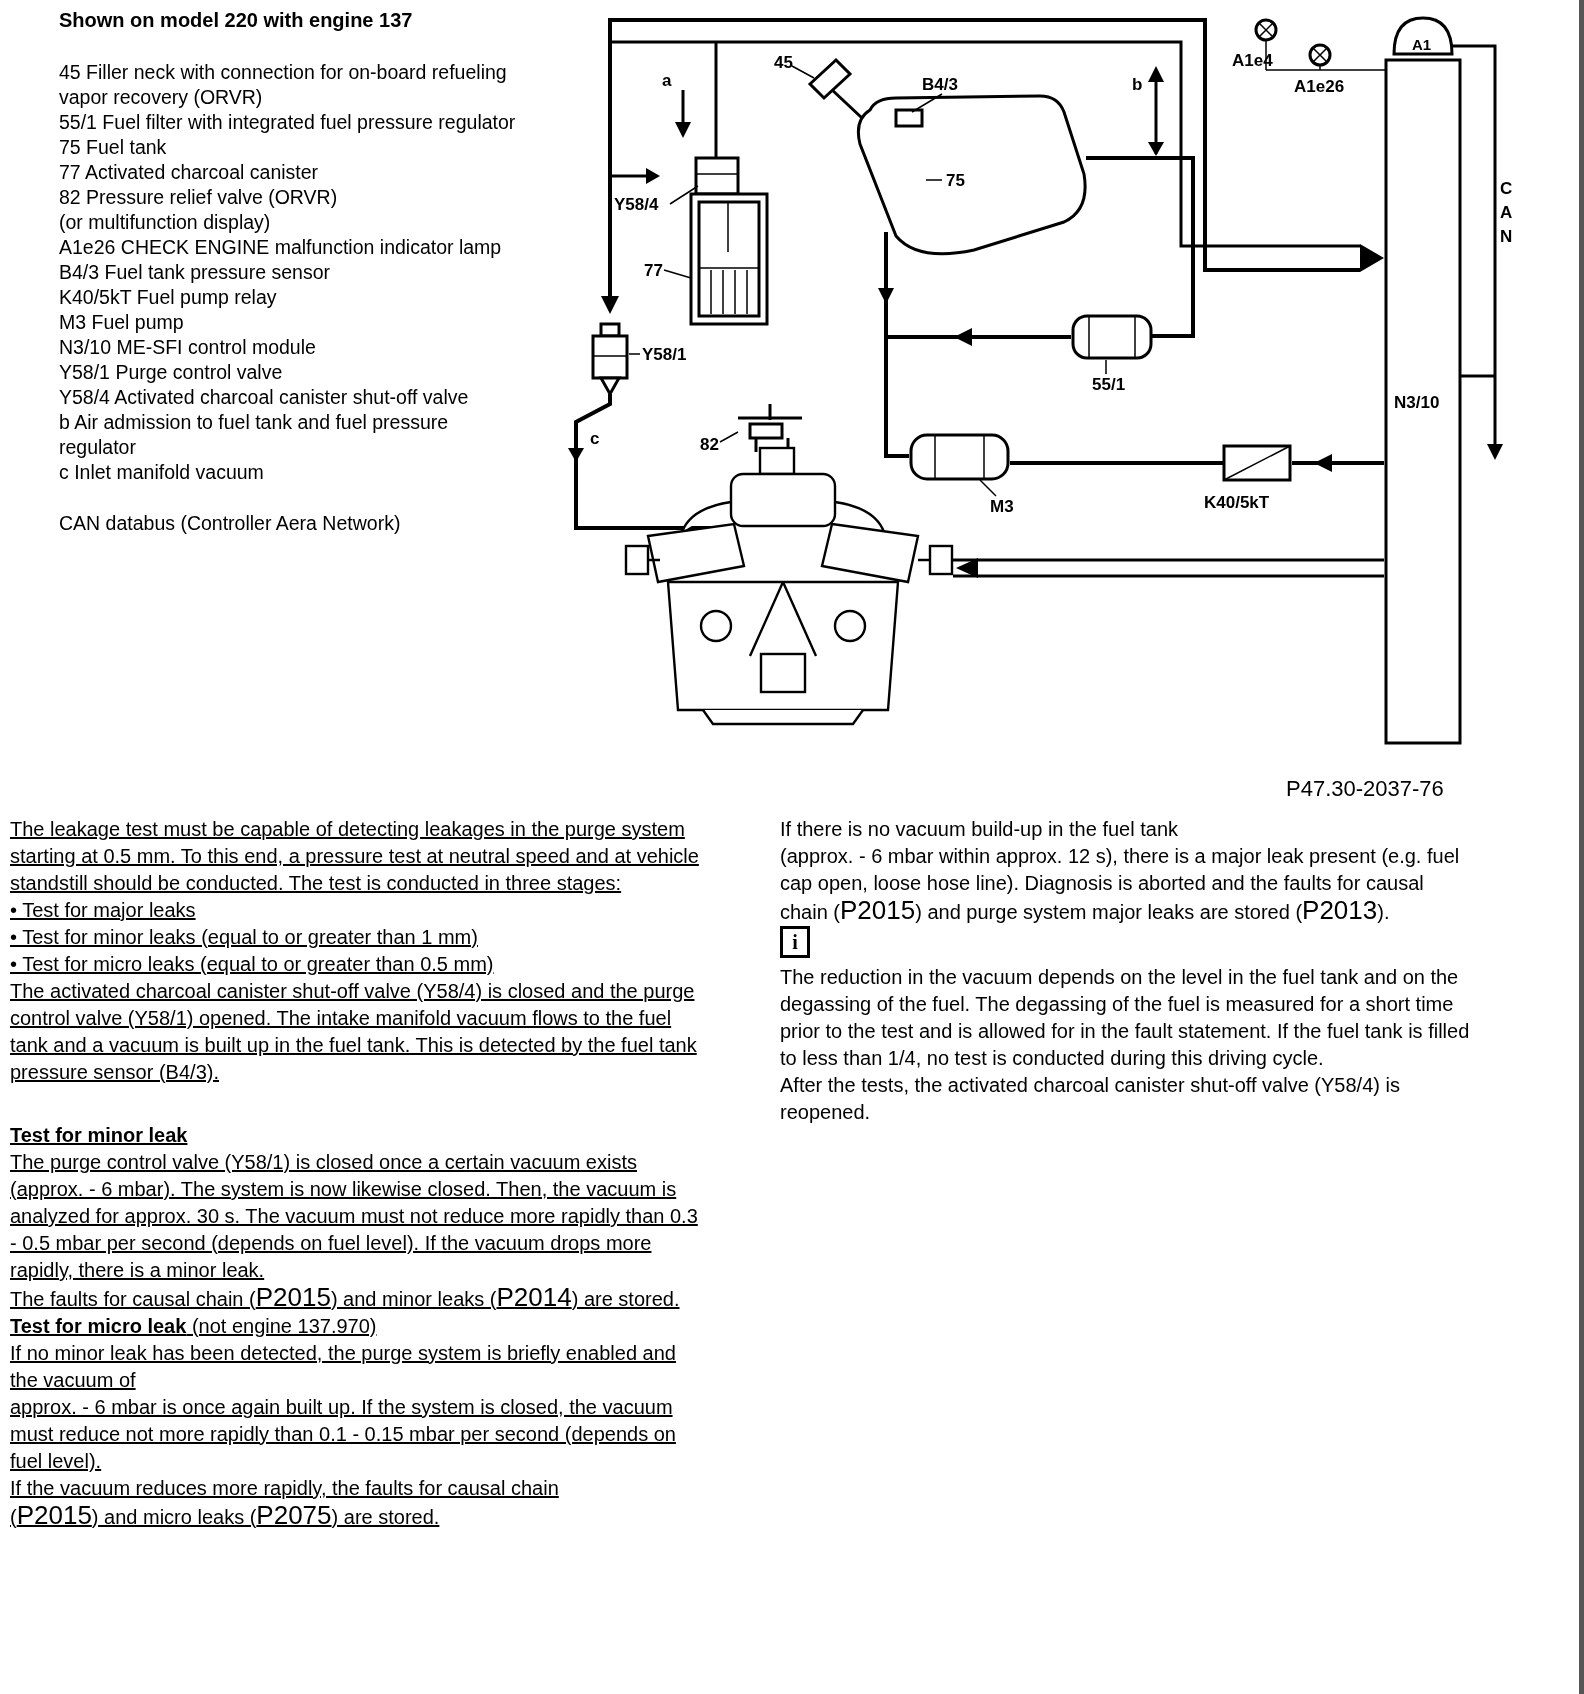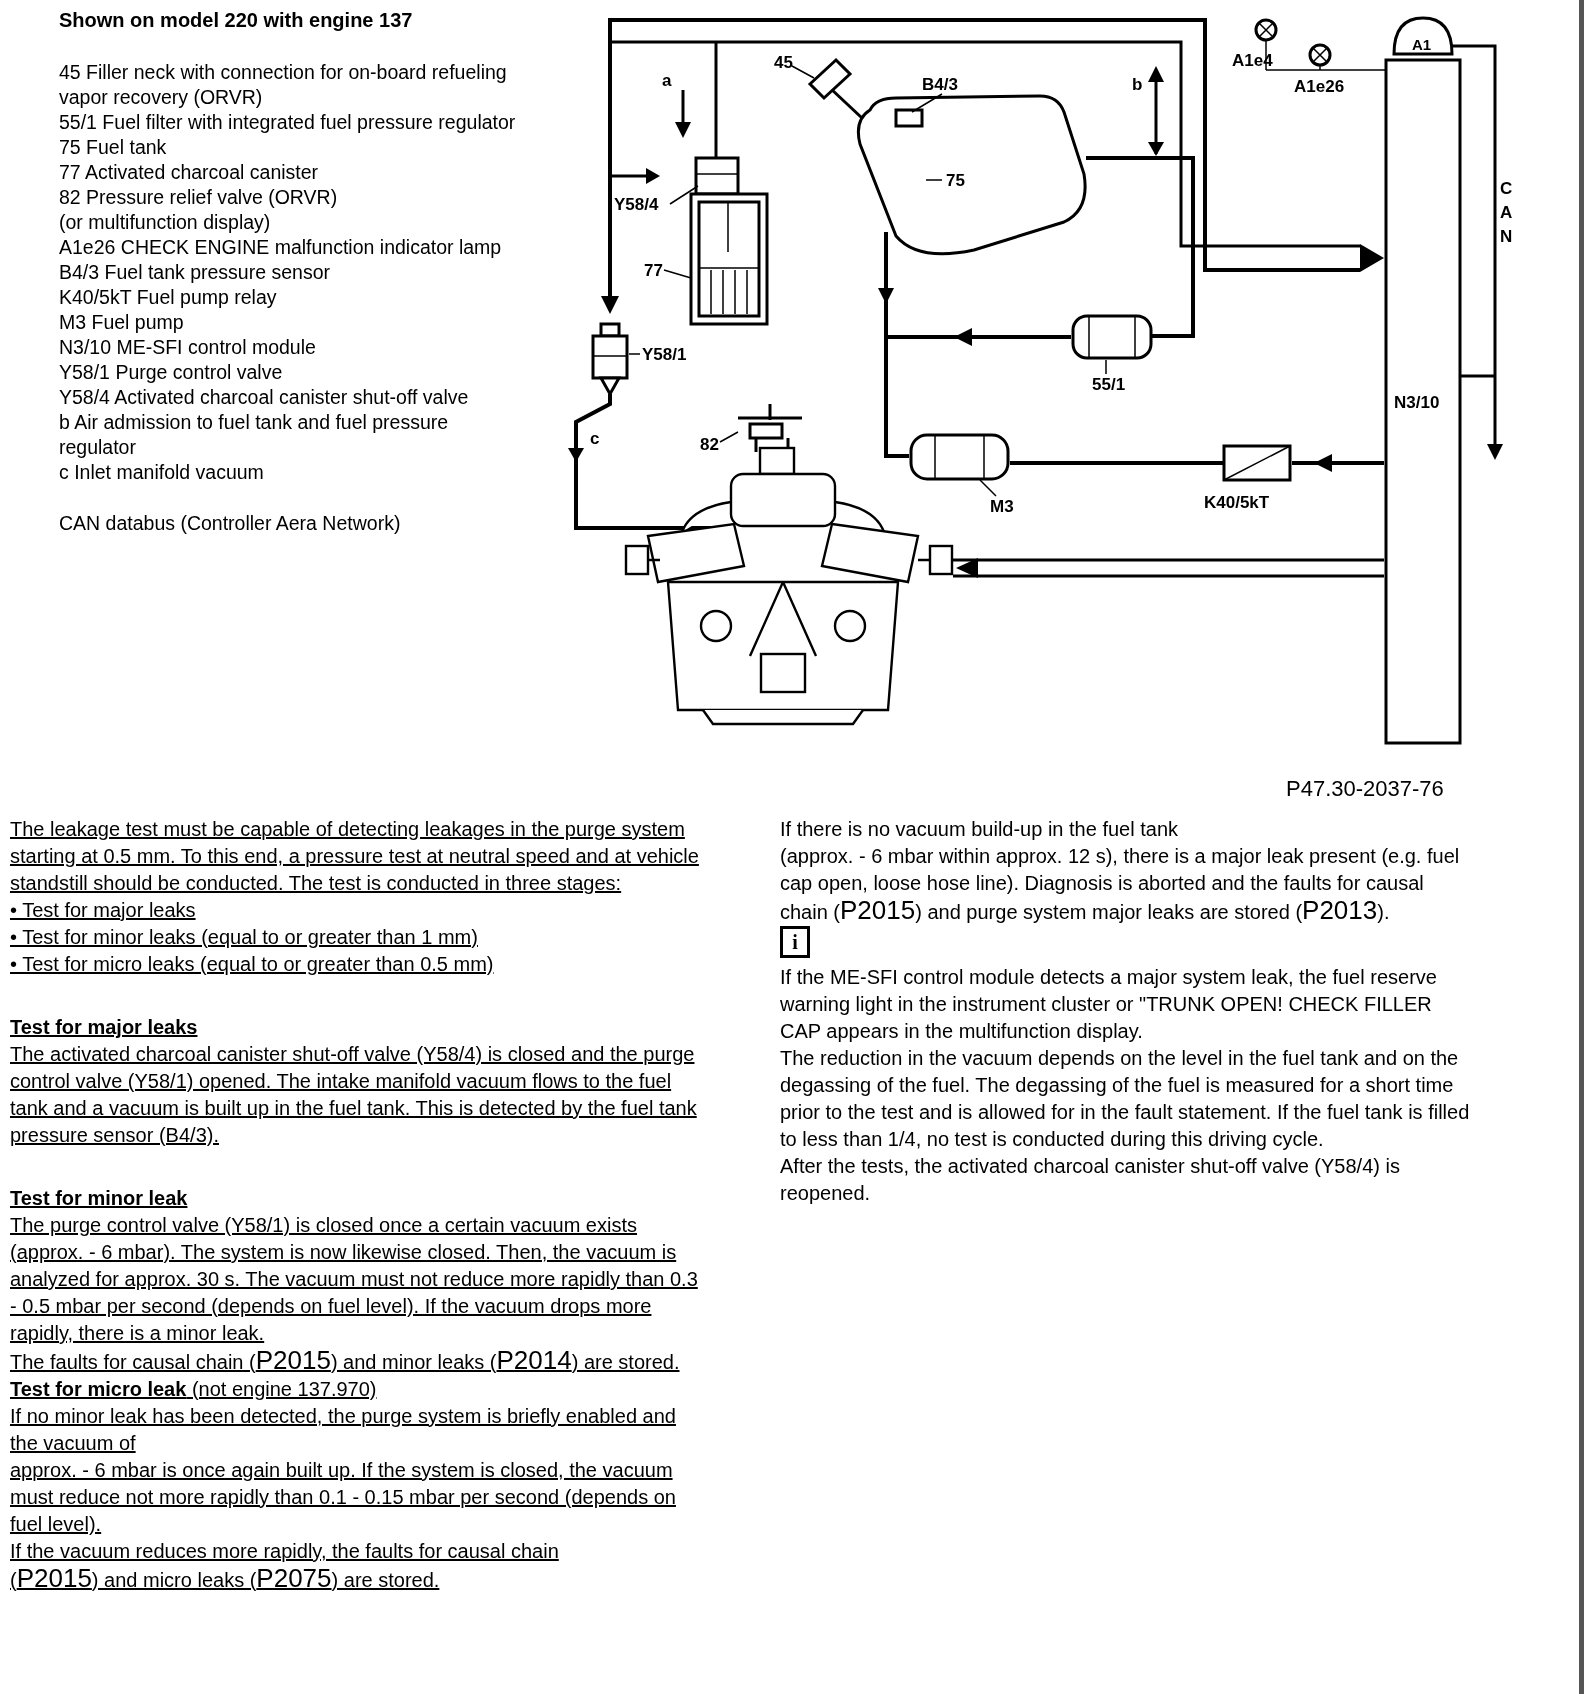--- a/index.html
+++ b/index.html
@@ -220,40 +220,38 @@
   </svg>
 
   <div class="fig-ref">P47.30-2037-76</div>
 
   <div class="col col-left">
     <p>The leakage test must be capable of detecting leakages in the purge system starting at 0.5 mm. To this end, a pressure test at neutral speed and at vehicle standstill should be conducted. The test is conducted in three stages:</p>
     <p>• Test for major leaks</p>
     <p>• Test for minor leaks (equal to or greater than 1 mm)</p>
     <p>• Test for micro leaks (equal to or greater than 0.5 mm)</p>
 
-    <h3 class="mt36">Test for major leaks</h3>
     <p>The activated charcoal canister shut-off valve (Y58/4) is closed and the purge control valve (Y58/1) opened. The intake manifold vacuum flows to the fuel tank and a vacuum is built up in the fuel tank. This is detected by the fuel tank pressure sensor (B4/3).</p>
 
     <h3 class="mt36">Test for minor leak</h3>
     <p>The purge control valve (Y58/1) is closed once a certain vacuum exists (approx. - 6 mbar). The system is now likewise closed. Then, the vacuum is analyzed for approx. 30 s. The vacuum must not reduce more rapidly than 0.3 - 0.5 mbar per second (depends on fuel level). If the vacuum drops more rapidly, there is a minor leak.</p>
     <p><span>The faults for causal chain (</span><span class="pcode">P2015</span><span>) and minor leaks (</span><span class="pcode">P2014</span><span>) are stored.</span></p>
 
     <p class="mt46"><b>Test for micro leak</b><span> (not engine 137.970)</span></p>
     <p>If no minor leak has been detected, the purge system is briefly enabled and the vacuum of</p>
     <p>approx. - 6 mbar is once again built up. If the system is closed, the vacuum must reduce not more rapidly than 0.1 - 0.15 mbar per second (depends on fuel level).</p>
     <p>If the vacuum reduces more rapidly, the faults for causal chain</p>
     <p><span>(</span><span class="pcode">P2015</span><span>) and micro leaks (</span><span class="pcode">P2075</span><span>) are stored.</span></p>
   </div>
 
   <div class="col col-right">
     <p class="mb90"><span>If there is no vacuum build-up in the fuel tank</span><br><span>(approx. - 6 mbar within approx. 12 s), there is a major leak present (e.g. fuel cap open, loose hose line). Diagnosis is aborted and the faults for causal chain (</span><span class="pcode">P2015</span><span>) and purge system major leaks are stored (</span><span class="pcode">P2013</span><span>).</span></p>
 
     <div class="info-icon">
         <span>i</span>
       </div>
-    <p class="mb44">If the ME-SFI control module detects a major system leak, the fuel reserve warning light in the instrument cluster or "TRUNK OPEN! CHECK FILLER CAP appears in the multifunction display.</p>
 
     <p class="mb56">The reduction in the vacuum depends on the level in the fuel tank and on the degassing of the fuel. The degassing of the fuel is measured for a short time prior to the test and is allowed for in the fault statement. If the fuel tank is filled to less than 1/4, no test is conducted during this driving cycle.</p>
     <p>After the tests, the activated charcoal canister shut-off valve (Y58/4) is reopened.</p>
   </div>
 
   <div class="scan-edge"></div>
 </div>
 
 </body></html>

